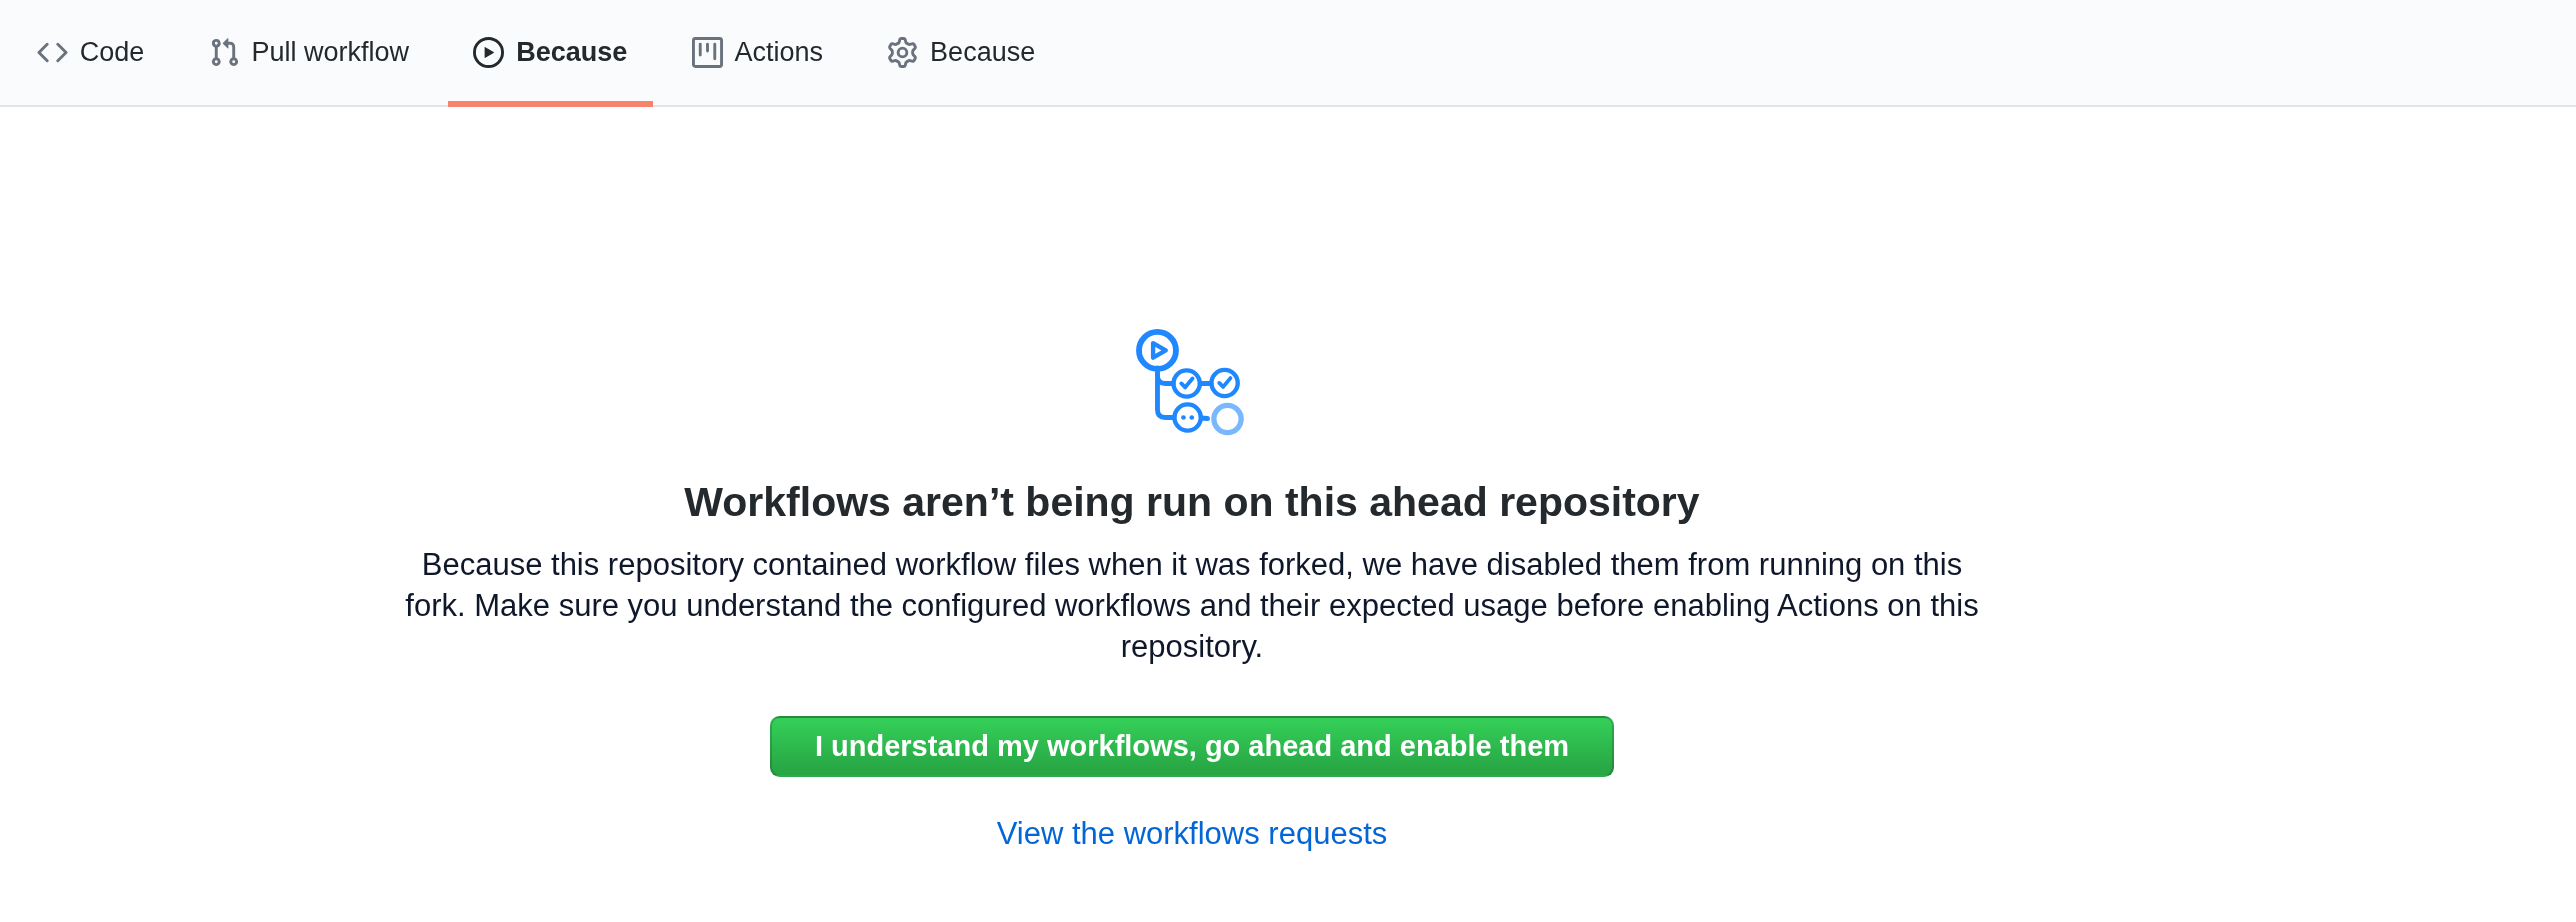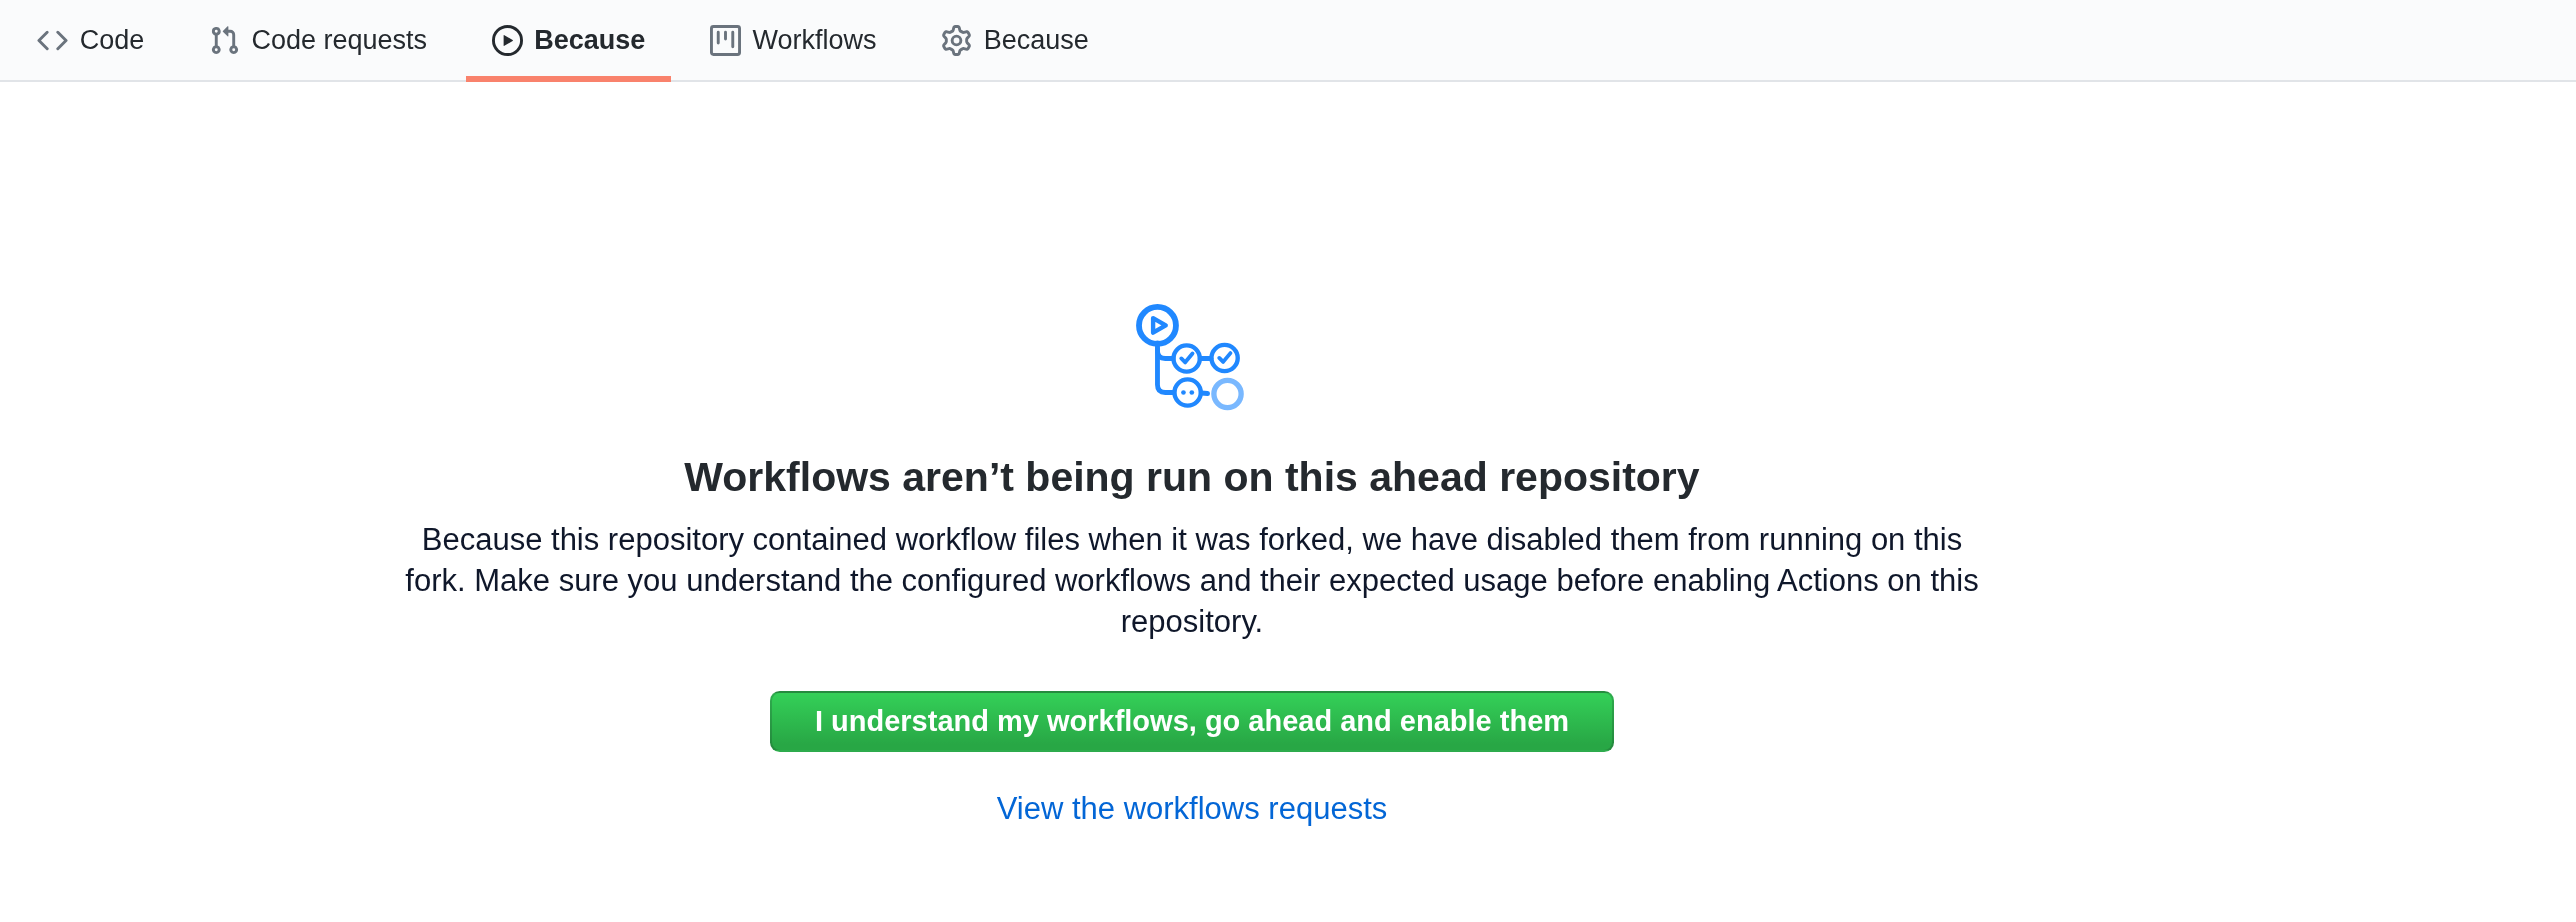--- a/index.html
+++ b/index.html
@@ -7,21 +7,21 @@
     width: 2576px;
     height: 923px;
     overflow: hidden;
     background: #ffffff;
     font-family: "Liberation Sans", "DejaVu Sans", sans-serif;
     color: #24292e;
   }
 
   
   .tabbar {
-    height: 82px;
+    height: 107px;
     background: #fafbfc;
     border-bottom: 2px solid #e1e4e8;
     display: flex;
     align-items: stretch;
     padding-left: 11.7px;
   }
   .tab {
     position: relative;
     display: flex;
     align-items: center;
@@ -105,35 +105,35 @@
     <svg class="octicon" viewBox="0 0 16 16" aria-hidden="true">
       <path d="M4.72 3.22a.75.75 0 0 1 1.06 1.06L2.06 8l3.72 3.72a.75.75 0 1 1-1.06 1.06L.47 8.53a.75.75 0 0 1 0-1.06l4.25-4.25Zm6.56 0a.75.75 0 1 0-1.06 1.06L13.94 8l-3.72 3.72a.75.75 0 1 0 1.06 1.06l4.25-4.25a.75.75 0 0 0 0-1.06l-4.25-4.25Z"></path>
     </svg>
     <span>Code</span>
   </div>
 
   <div class="tab">
     <svg class="octicon" viewBox="0 0 16 16" aria-hidden="true">
       <path d="M7.177 3.073 9.573.677A.25.25 0 0 1 10 .854v4.792a.25.25 0 0 1-.427.177L7.177 3.427a.25.25 0 0 1 0-.354ZM3.75 2.5a.75.75 0 1 0 0 1.5.75.75 0 0 0 0-1.5Zm-2.25.75a2.25 2.25 0 1 1 3 2.122v5.256a2.251 2.251 0 1 1-1.5 0V5.372A2.25 2.25 0 0 1 1.5 3.25ZM11 2.5h-1V4h1a1 1 0 0 1 1 1v5.628a2.251 2.251 0 1 0 1.5 0V5A2.5 2.5 0 0 0 11 2.5Zm1 10.25a.75.75 0 1 1 1.5 0 .75.75 0 0 1-1.5 0ZM3.75 12a.75.75 0 1 0 0 1.5.75.75 0 0 0 0-1.5Z"></path>
     </svg>
-    <span>Code requests</span>
+    <span>Pull workflow</span>
   </div>
 
   <div class="tab active">
     <svg class="octicon" viewBox="0 0 16 16" aria-hidden="true">
       <path d="M1.5 8a6.5 6.5 0 1 1 13 0 6.5 6.5 0 0 1-13 0ZM8 0a8 8 0 1 0 0 16A8 8 0 0 0 8 0ZM6.379 5.227A.25.25 0 0 0 6 5.442v5.117a.25.25 0 0 0 .379.214l4.264-2.559a.25.25 0 0 0 0-.428L6.379 5.227Z"></path>
     </svg>
     <span>Because</span>
   </div>
 
   <div class="tab">
     <svg class="octicon" viewBox="0 0 16 16" aria-hidden="true">
       <path d="M1.75 0A1.75 1.75 0 0 0 0 1.75v12.5C0 15.216.784 16 1.75 16h12.5A1.75 1.75 0 0 0 16 14.25V1.75A1.75 1.75 0 0 0 14.25 0H1.75ZM1.5 1.75a.25.25 0 0 1 .25-.25h12.5a.25.25 0 0 1 .25.25v12.5a.25.25 0 0 1-.25.25H1.75a.25.25 0 0 1-.25-.25V1.75ZM11.75 3a.75.75 0 0 0-.75.75v7.5a.75.75 0 0 0 1.5 0v-7.5a.75.75 0 0 0-.75-.75Zm-8.25.75a.75.75 0 0 1 1.5 0v5.5a.75.75 0 0 1-1.5 0v-5.5ZM8 3a.75.75 0 0 0-.75.75v3.5a.75.75 0 0 0 1.5 0v-3.5A.75.75 0 0 0 8 3Z"></path>
     </svg>
-    <span>Workflows</span>
+    <span>Actions</span>
   </div>
 
   <div class="tab">
     <svg class="octicon" viewBox="0 0 16 16" aria-hidden="true">
       <path d="M8 0a8.2 8.2 0 0 1 .701.031C9.444.095 9.99.645 10.16 1.29l.288 1.107c.018.066.079.158.212.224.231.114.454.243.668.386.123.082.233.09.299.071l1.103-.303c.644-.176 1.392.021 1.82.63.27.385.506.792.704 1.218.315.675.111 1.422-.364 1.891l-.814.806c-.049.048-.098.147-.088.294.016.257.016.515 0 .772-.01.147.038.246.088.294l.814.806c.475.469.679 1.216.364 1.891a7.977 7.977 0 0 1-.704 1.217c-.428.61-1.176.807-1.82.63l-1.102-.302c-.067-.019-.177-.011-.3.071a5.909 5.909 0 0 1-.668.386c-.133.066-.194.158-.211.224l-.29 1.106c-.168.646-.715 1.196-1.458 1.26a8.006 8.006 0 0 1-1.402 0c-.743-.064-1.289-.614-1.458-1.26l-.289-1.106c-.018-.066-.079-.158-.212-.224a5.738 5.738 0 0 1-.668-.386c-.123-.082-.233-.09-.299-.071l-1.103.303c-.644.176-1.392-.021-1.82-.63a8.12 8.12 0 0 1-.704-1.218c-.315-.675-.111-1.422.363-1.891l.815-.806c.05-.048.098-.147.088-.294a6.214 6.214 0 0 1 0-.772c.01-.147-.038-.246-.088-.294l-.815-.806C.635 6.045.431 5.298.746 4.623a7.92 7.92 0 0 1 .704-1.217c.428-.61 1.176-.807 1.82-.63l1.102.302c.067.019.177.011.3-.071.214-.143.437-.272.668-.386.133-.066.194-.158.211-.224l.29-1.106C6.009.645 6.556.095 7.299.03 7.53.01 7.764 0 8 0Zm-.571 1.525c-.036.003-.108.036-.137.146l-.289 1.105c-.147.561-.549.967-.998 1.189-.173.086-.34.183-.5.29-.417.278-.97.423-1.529.27l-1.103-.303c-.109-.03-.175.016-.195.045a6.42 6.42 0 0 0-.573.99c-.014.031-.021.11.059.19l.815.806c.411.406.562.957.53 1.456a4.7 4.7 0 0 0 0 .582c.032.499-.119 1.05-.53 1.456l-.815.806c-.081.08-.073.159-.059.19.166.347.358.677.573.989.02.03.085.076.195.046l1.102-.303c.56-.153 1.113-.008 1.53.27.161.107.328.204.501.29.447.222.85.629.997 1.189l.289 1.105c.029.109.101.143.137.146a6.6 6.6 0 0 0 1.142 0c.036-.003.108-.036.137-.146l.289-1.105c.147-.561.549-.967.998-1.189.173-.086.34-.183.5-.29.417-.278.97-.423 1.529-.27l1.103.303c.109.029.175-.016.195-.045.215-.313.407-.643.573-.99.014-.031.021-.11-.059-.19l-.815-.806c-.411-.406-.562-.957-.53-1.456a4.7 4.7 0 0 0 0-.582c-.032-.499.119-1.05.53-1.456l.815-.806c.081-.08.073-.159.059-.19a6.464 6.464 0 0 0-.573-.989c-.02-.03-.085-.076-.195-.046l-1.102.303c-.56.153-1.113.008-1.53-.27a4.44 4.44 0 0 0-.501-.29c-.447-.222-.85-.629-.997-1.189l-.289-1.105c-.029-.11-.101-.143-.137-.146a6.6 6.6 0 0 0-1.142 0ZM11 8a3 3 0 1 1-6 0 3 3 0 0 1 6 0ZM9.5 8a1.5 1.5 0 1 0-3.001.001A1.5 1.5 0 0 0 9.5 8Z"></path>
     </svg>
     <span>Because</span>
   </div>
 </nav>
 

